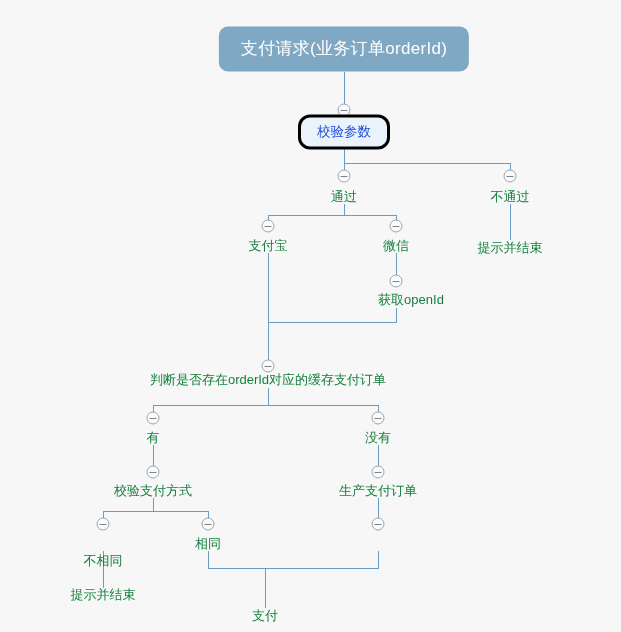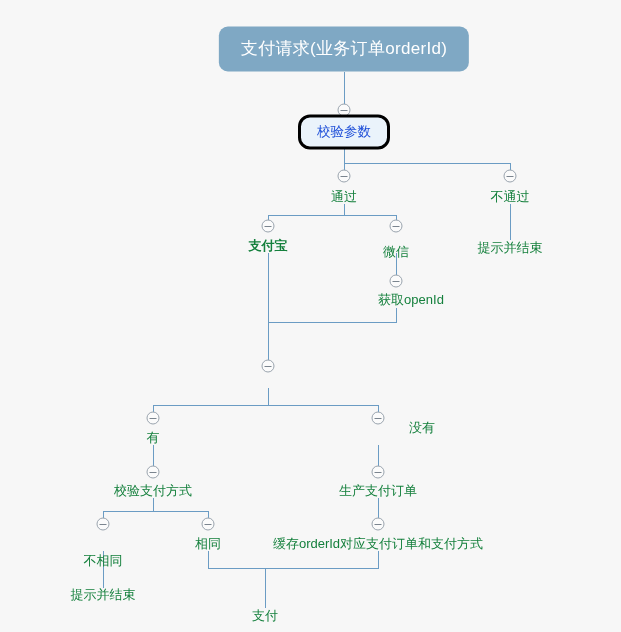--- a/index.html
+++ b/index.html
@@ -99,35 +99,35 @@
     </svg>
 <div class="node root-node" style="left: 344px; top: 49px; transform: translate(-50%, -50%);">支付请求(业务订单orderId)</div>
     <div class="toggle-icon" style="left: 344px; top: 110px;"></div>
     <div class="node boxed-node" style="left: 344px; top: 132px; transform: translate(-50%, -50%);">校验参数</div>
     <div class="toggle-icon" style="left: 344px; top: 176px;"></div>
     <div class="node" style="left: 344px; top: 197px; transform: translate(-50%, -50%);">通过</div>
     <div class="toggle-icon" style="left: 510px; top: 176px;"></div>
     <div class="node" style="left: 510px; top: 197px; transform: translate(-50%, -50%);">不通过</div>
     <div class="node" style="left: 510px; top: 248px; transform: translate(-50%, -50%);">提示并结束</div>
     <div class="toggle-icon" style="left: 268px; top: 226px;"></div>
-    <div class="node" style="left: 268px; top: 246px; transform: translate(-50%, -50%); font-weight: bold;">支付宝</div>
+    <div class="node" style="left: 268px; top: 246px; transform: translate(-50%, -50%);">支付宝</div>
     <div class="toggle-icon" style="left: 396px; top: 226px;"></div>
-    <div class="node" style="left: 396px; top: 252px; transform: translate(-50%, -50%);">微信</div>
+    <div class="node" style="left: 396px; top: 246px; transform: translate(-50%, -50%);">微信</div>
     <div class="toggle-icon" style="left: 396px; top: 281px;"></div>
     <div class="node" style="left: 411px; top: 300px; transform: translate(-50%, -50%);">获取openId</div>
     <div class="toggle-icon" style="left: 268px; top: 366px;"></div>
+    <div class="node" style="left: 268px; top: 380px; transform: translate(-50%, -50%);">判断是否存在orderId对应的缓存支付订单</div>
     <div class="toggle-icon" style="left: 153px; top: 418px;"></div>
     <div class="node" style="left: 153px; top: 438px; transform: translate(-50%, -50%);">有</div>
     <div class="toggle-icon" style="left: 378px; top: 418px;"></div>
-    <div class="node" style="left: 378px; top: 428px; transform: translate(-50%, -50%); margin-left: 44px;">没有</div>
+    <div class="node" style="left: 378px; top: 438px; transform: translate(-50%, -50%);">没有</div>
     <div class="toggle-icon" style="left: 153px; top: 472px;"></div>
     <div class="node" style="left: 153px; top: 491px; transform: translate(-50%, -50%);">校验支付方式</div>
     <div class="toggle-icon" style="left: 378px; top: 472px;"></div>
     <div class="node" style="left: 378px; top: 491px; transform: translate(-50%, -50%);">生产支付订单</div>
     <div class="toggle-icon" style="left: 103px; top: 524px;"></div>
     <div class="node" style="left: 103px; top: 544px; transform: translate(-50%, -50%); margin-top: 17px;">不相同</div>
     <div class="toggle-icon" style="left: 208px; top: 524px;"></div>
     <div class="node" style="left: 208px; top: 544px; transform: translate(-50%, -50%);">相同</div>
     <div class="toggle-icon" style="left: 378px; top: 524px;"></div>
-    <div class="node" style="left: 378px; top: 544px; transform: translate(-50%, -50%);">缓存orderId对应支付订单和支付方式</div>
     <div class="node" style="left: 103px; top: 595px; transform: translate(-50%, -50%);">提示并结束</div>
     <div class="node" style="left: 265px; top: 616px; transform: translate(-50%, -50%);">支付</div>
   </div>
 
 </body></html>

